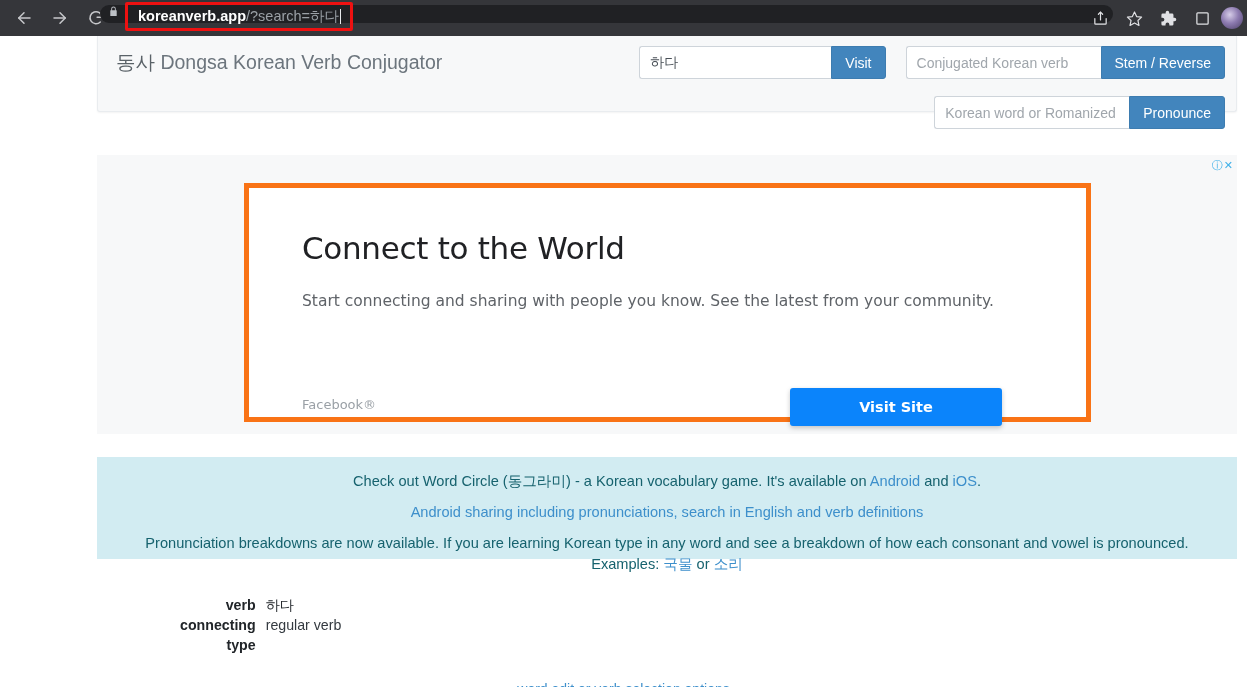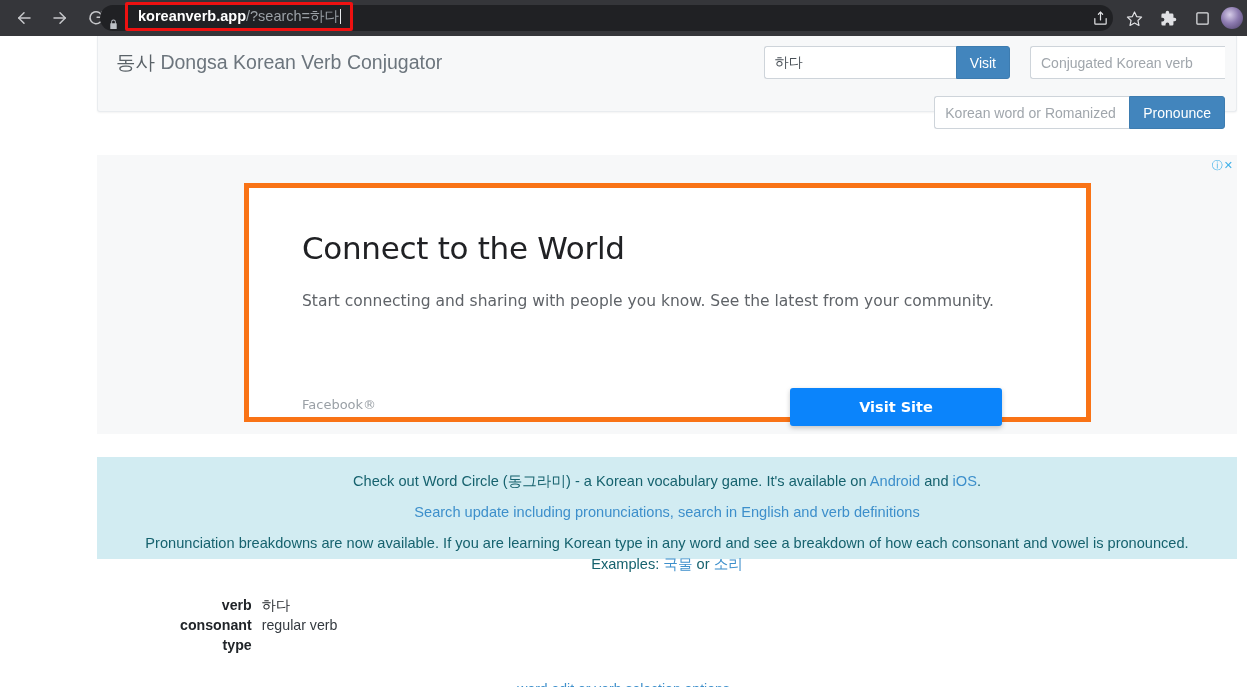--- a/index.html
+++ b/index.html
@@ -38,26 +38,26 @@
     color: #c7c8cb;
     border-radius: 50%;
     margin: 0 3px;
   }
   .nav-btn svg { display: block; }
 
   .omnibox {
     position: absolute;
     left: 100px;
     top: 5px;
-    height: 26px;
+    height: 18px;
     width: 1013px;
     background: #202124;
     border-radius: 13px;
     display: flex;
-    align-items: flex-end;
+    align-items: flex-start;
   }
   .lock-icon {
     width: 26px;
     display: flex;
     align-items: center;
     justify-content: center;
     color: #bdc1c6;
     flex: none;
   }
   .url-highlight {
@@ -407,20 +407,21 @@
   <div class="container header-panel">
     <div class="site-title"><span class="kr">동사</span> <span>Dongsa Korean Verb Conjugator</span></div>
 
     <div class="search-row">
       <div class="input-group">
         <input class="txt-input w-search" type="text" value="하다" style="">
         <button class="btn-primary">Visit</button>
       </div>
       <div class="input-group">
         <input class="txt-input w-stem" type="text" placeholder="Conjugated Korean verb" style="">
+        <button class="btn-primary">Stem / Reverse</button>
       </div>
     </div>
 
     <div class="pronounce-row">
       <div class="input-group">
         <input class="txt-input w-pron" type="text" placeholder="Korean word or Romanized" style="">
         <button class="btn-primary">Pronounce</button>
       </div>
     </div>
   </div>
@@ -430,32 +431,32 @@
     <div class="ad-card">
       <div class="ad-headline">Connect to the World</div>
       <div class="ad-sub">Start connecting and sharing with people you know. See the latest from your community.</div>
       <div class="ad-brand">Facebook®</div>
       <button class="ad-cta">Visit Site</button>
     </div>
   </div>
 
   <div class="container info-banner">
     <div class="info-line l1"><span>Check out Word Circle (동그라미) - a Korean vocabulary game. It's available on </span><a href="#">Android</a><span> and </span><a href="#">iOS</a><span>.</span></div>
-    <div class="info-line l2"><a class="info-link-block" href="#">Search update including pronunciations, search in English and verb definitions</a></div>
+    <div class="info-line l2"><a class="info-link-block" href="#">Android sharing including pronunciations, search in English and verb definitions</a></div>
     <div class="info-line l3"><span>Pronunciation breakdowns are now available. If you are learning Korean type in any word and see a breakdown of how each consonant and vowel is pronounced. Examples: </span><a href="#">국물</a><span> or </span><a href="#">소리</a></div>
   </div>
 
   <table class="verb-table">
     <tbody>
         <tr>
       <th>verb</th>
       <td class="kr">하다</td>
     </tr>
     <tr>
-      <th>consonant</th>
+      <th>connecting</th>
       <td>regular verb</td>
     </tr>
     <tr>
       <th>type</th>
       <td></td>
     </tr>
   </tbody>
     </table>
 
   <div class="cut-line">

